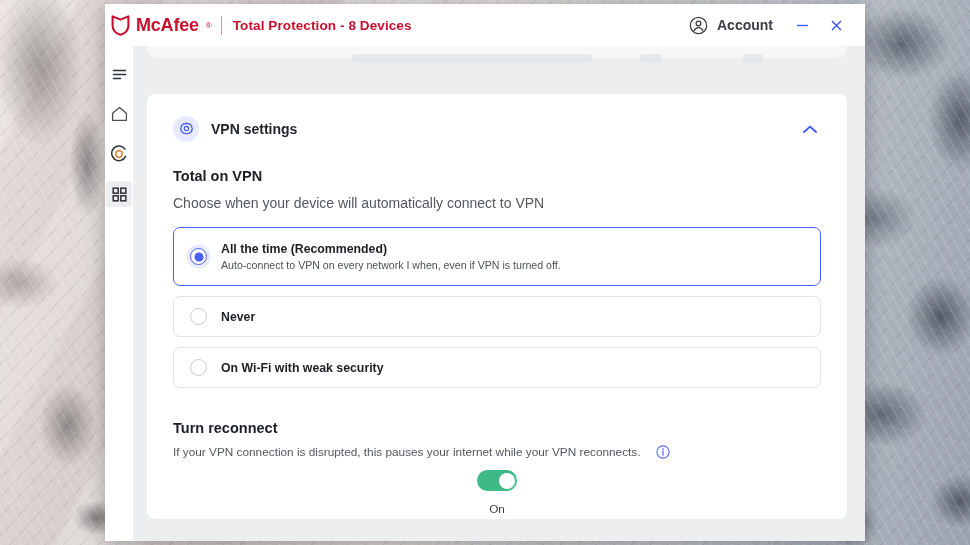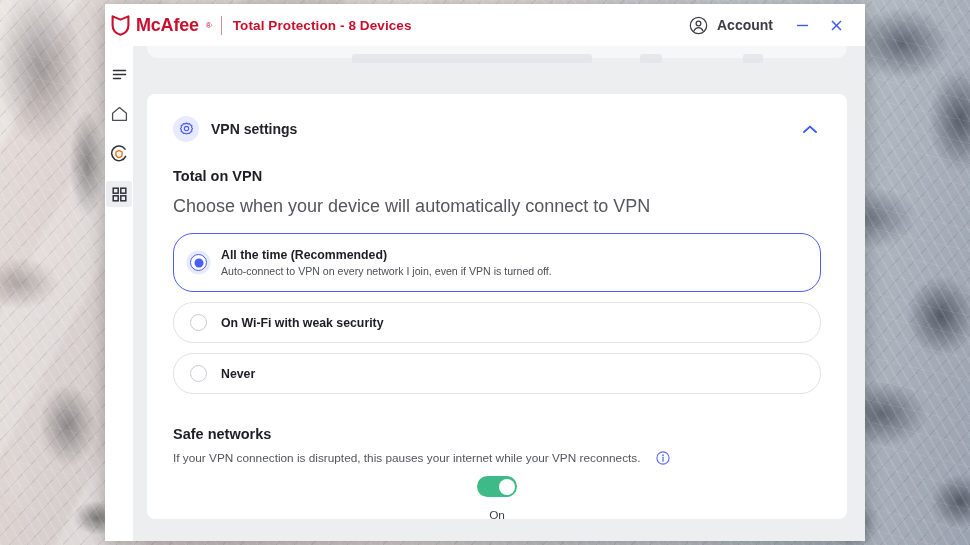--- a/index.html
+++ b/index.html
@@ -163,27 +163,27 @@
   .card-title { font-size: 14px; font-weight: bold; color: #22232b; }
   .hdr-spacer { flex: 1; }
   .chevron-btn { width: 22px; height: 22px; display: flex; align-items: center; justify-content: center; cursor: pointer; }
 
   
   .section-title {
     font-size: 14.5px; font-weight: bold; color: #1d1e26;
     margin-bottom: 9px;
   }
   .section-sub {
-    font-size: 18px; color: #55565f; line-height: 1.45;
+    font-size: 14px; color: #55565f; line-height: 1.45;
     margin-bottom: 14px;
   }
 
   .option-card {
     border: 1px solid #e0e2e6;
-    border-radius: 20px;
+    border-radius: 7px;
     padding: 11px 16px;
     display: flex; align-items: center;
     margin-bottom: 10px;
     cursor: pointer;
     background: #fff;
   }
   .option-card.selected {
     border: 1.6px solid #4a5dfd;
     padding: 14px 16px;
   }
@@ -337,41 +337,41 @@
           </div>
         </div>
 
         <div class="section-title">Total on VPN</div>
         <div class="section-sub">Choose when your device will automatically connect to VPN</div>
 
         <div class="option-card selected">
           <div class="radio on"></div>
           <div class="opt-text">
             <div class="opt-label">All the time (Recommended)</div>
-            <div class="opt-desc">Auto-connect to VPN on every network I join, even if VPN is turned off.</div>
+            <div class="opt-desc">Auto-connect to VPN on every network I when, even if VPN is turned off.</div>
+          </div>
+        </div>
+
+        <div class="option-card">
+          <div class="radio"></div>
+          <div class="opt-text">
+            <div class="opt-label">Never</div>
           </div>
         </div>
 
         <div class="option-card">
           <div class="radio"></div>
           <div class="opt-text">
             <div class="opt-label">On Wi-Fi with weak security</div>
           </div>
         </div>
 
-        <div class="option-card">
-          <div class="radio"></div>
-          <div class="opt-text">
-            <div class="opt-label">Never</div>
-          </div>
-        </div>
-
         <div class="spacer-lg"></div>
 
-        <div class="section-title">Safe networks</div>
+        <div class="section-title">Turn reconnect</div>
         <div class="reconnect-line">
           <span>If your VPN connection is disrupted, this pauses your internet while your VPN reconnects.</span>
           <svg class="info-icon" viewBox="0 0 14 14">
             <circle cx="7" cy="7" r="6.1" fill="none" stroke="#5a6bfb" stroke-width="1.1"></circle>
             <circle cx="7" cy="4.2" r=".85" fill="#5a6bfb"></circle>
             <line x1="7" y1="6.2" x2="7" y2="10.2" stroke="#5a6bfb" stroke-width="1.25" stroke-linecap="round"></line>
           </svg>
         </div>
 
         <div class="toggle-row">

